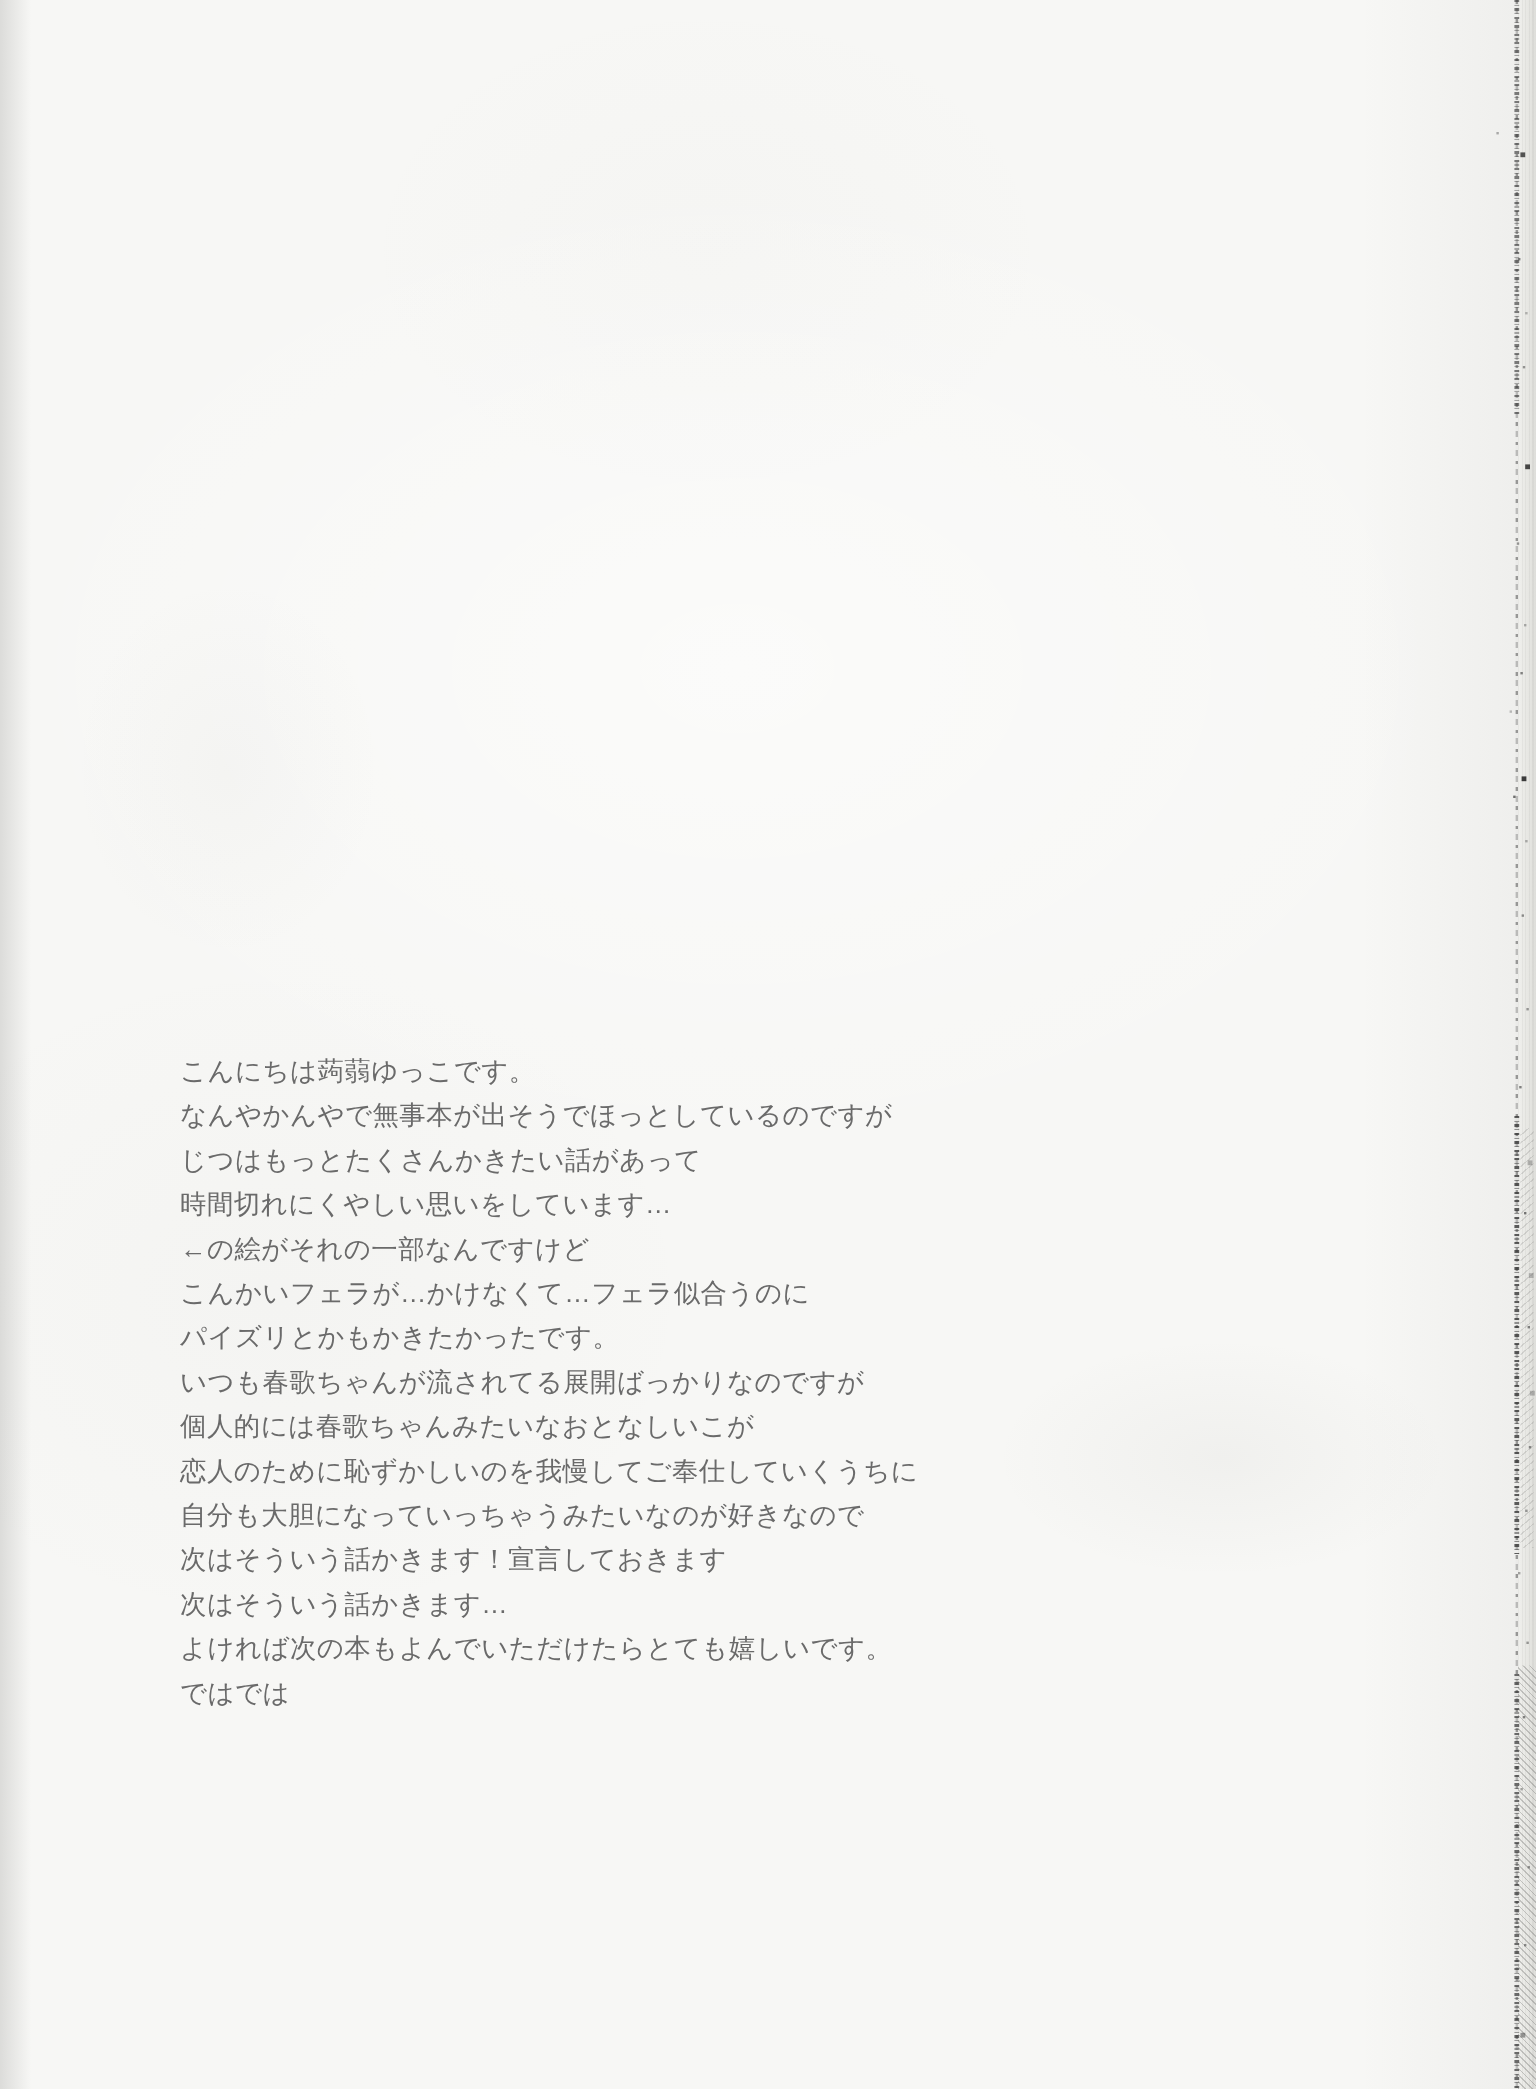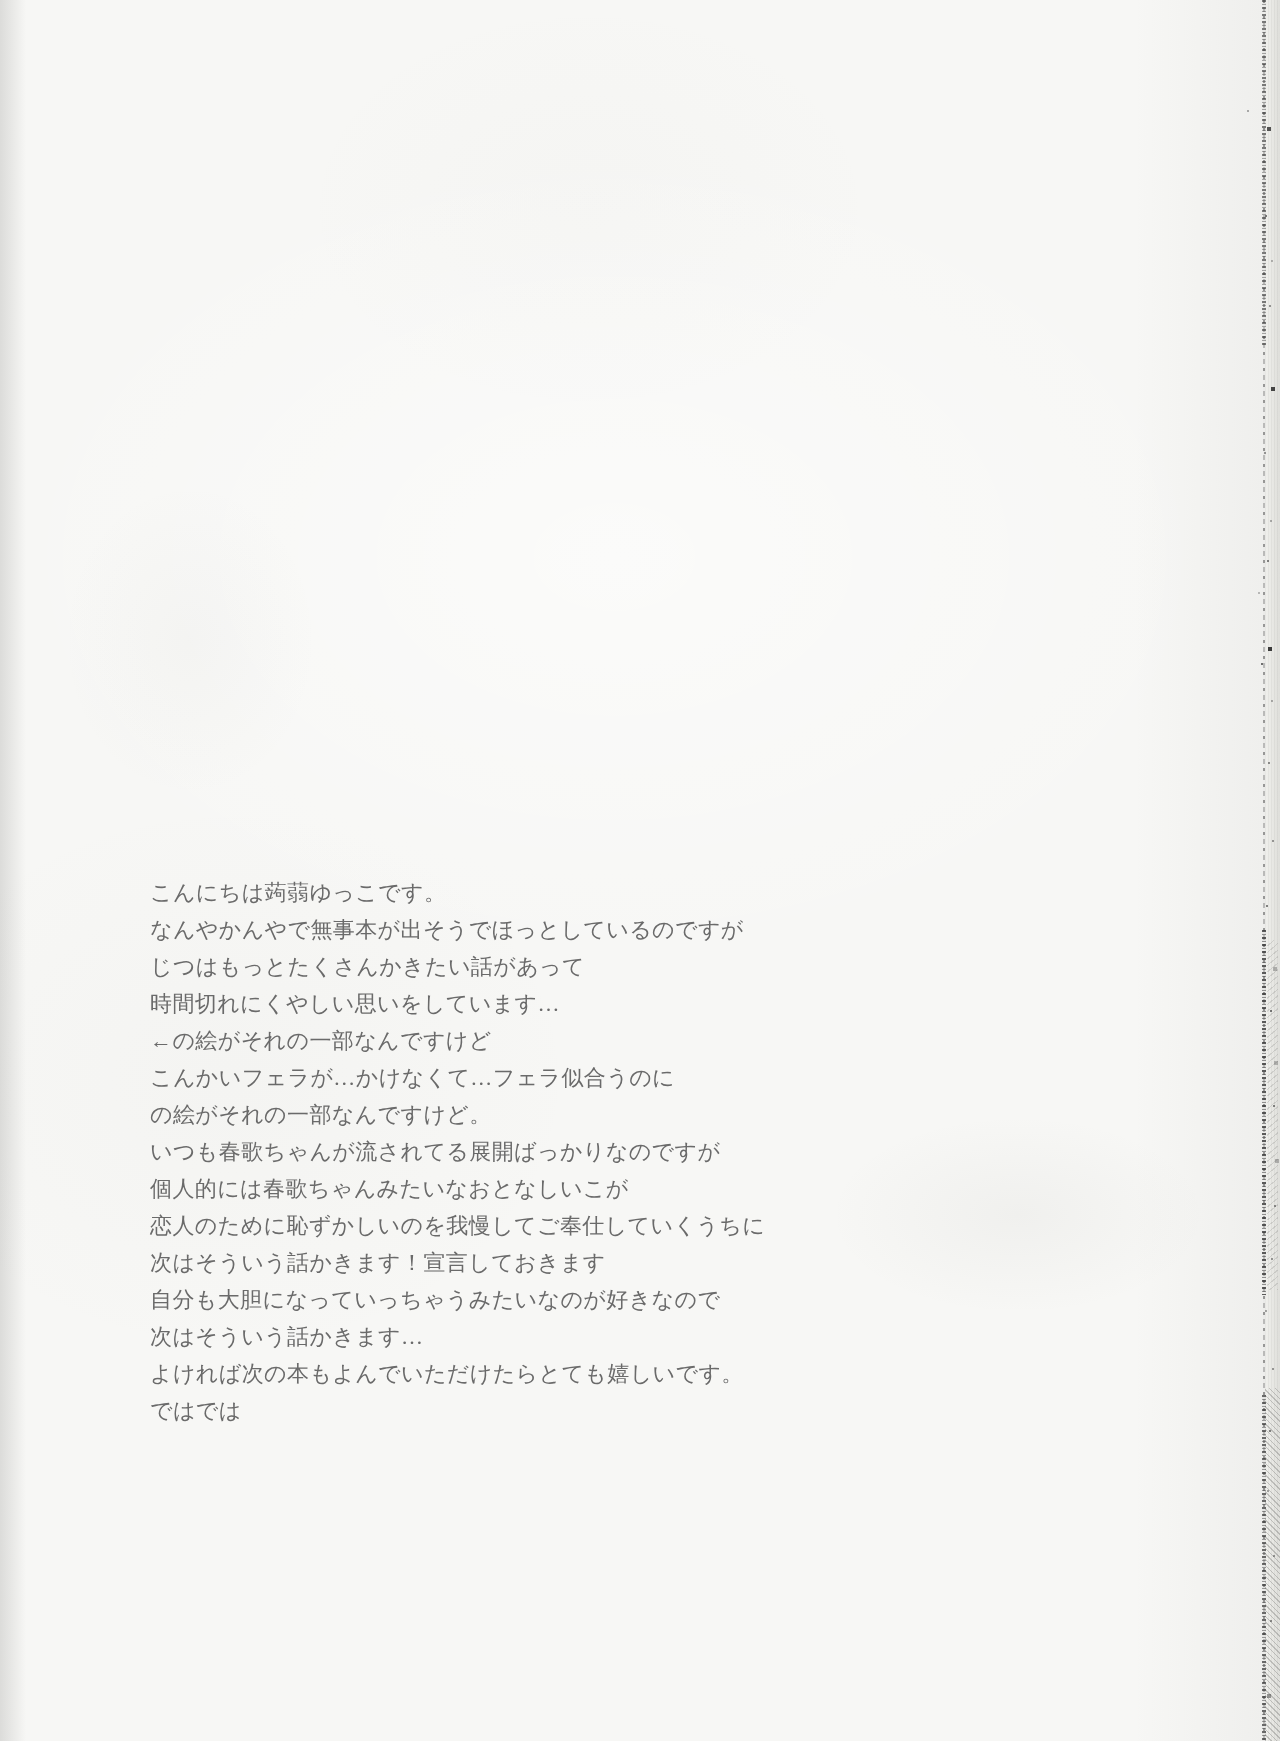--- a/index.html
+++ b/index.html
@@ -10,21 +10,21 @@
   .page {
     position: relative;
     width: 1280px;
     height: 1741px;
     overflow: hidden;
     background:
       radial-gradient(ellipse 900px 600px at 48% 32%, rgba(255,255,255,0.5), rgba(255,255,255,0) 70%),
       radial-gradient(ellipse 500px 400px at 18% 62%, rgba(150,150,145,0.03), rgba(150,150,145,0) 70%),
       radial-gradient(ellipse 420px 300px at 46% 12%, rgba(150,150,145,0.025), rgba(150,150,145,0) 70%),
       #f7f7f5;
-    font-family: Liberation Serif, serif;
+    font-family: Liberation Sans, sans-serif;
   }
 
   
   .left-shade {
     position: absolute;
     left: 0; top: 0;
     width: 26px; height: 100%;
     background: linear-gradient(to right, rgba(110,110,108,0.20), rgba(110,110,108,0));
   }
 
@@ -167,26 +167,26 @@
   <div class="smudge"></div>
   <div class="smudge-2"></div>
 
   <div class="afterword">
     <p>こんにちは蒟蒻ゆっこです。</p>
     <p>なんやかんやで無事本が出そうでほっとしているのですが</p>
     <p>じつはもっとたくさんかきたい話があって</p>
     <p>時間切れにくやしい思いをしています…</p>
     <p>←の絵がそれの一部なんですけど</p>
     <p>こんかいフェラが…かけなくて…フェラ似合うのに</p>
-    <p>の絵がそれの一部なんですけど。</p>
+    <p>パイズリとかもかきたかったです。</p>
     <p>いつも春歌ちゃんが流されてる展開ばっかりなのですが</p>
     <p>個人的には春歌ちゃんみたいなおとなしいこが</p>
     <p>恋人のために恥ずかしいのを我慢してご奉仕していくうちに</p>
+    <p>自分も大胆になっていっちゃうみたいなのが好きなので</p>
     <p>次はそういう話かきます！宣言しておきます</p>
-    <p>自分も大胆になっていっちゃうみたいなのが好きなので</p>
     <p>次はそういう話かきます…</p>
     <p>よければ次の本もよんでいただけたらとても嬉しいです。</p>
     <p>ではでは</p>
   </div>
 
   <div class="edge-band"></div>
   <div class="edge-line"></div>
   <div class="edge-line-dense seg-top"></div>
   <div class="edge-line-dense seg-mid"></div>
   <div class="edge-line-dense seg-bottom"></div>

